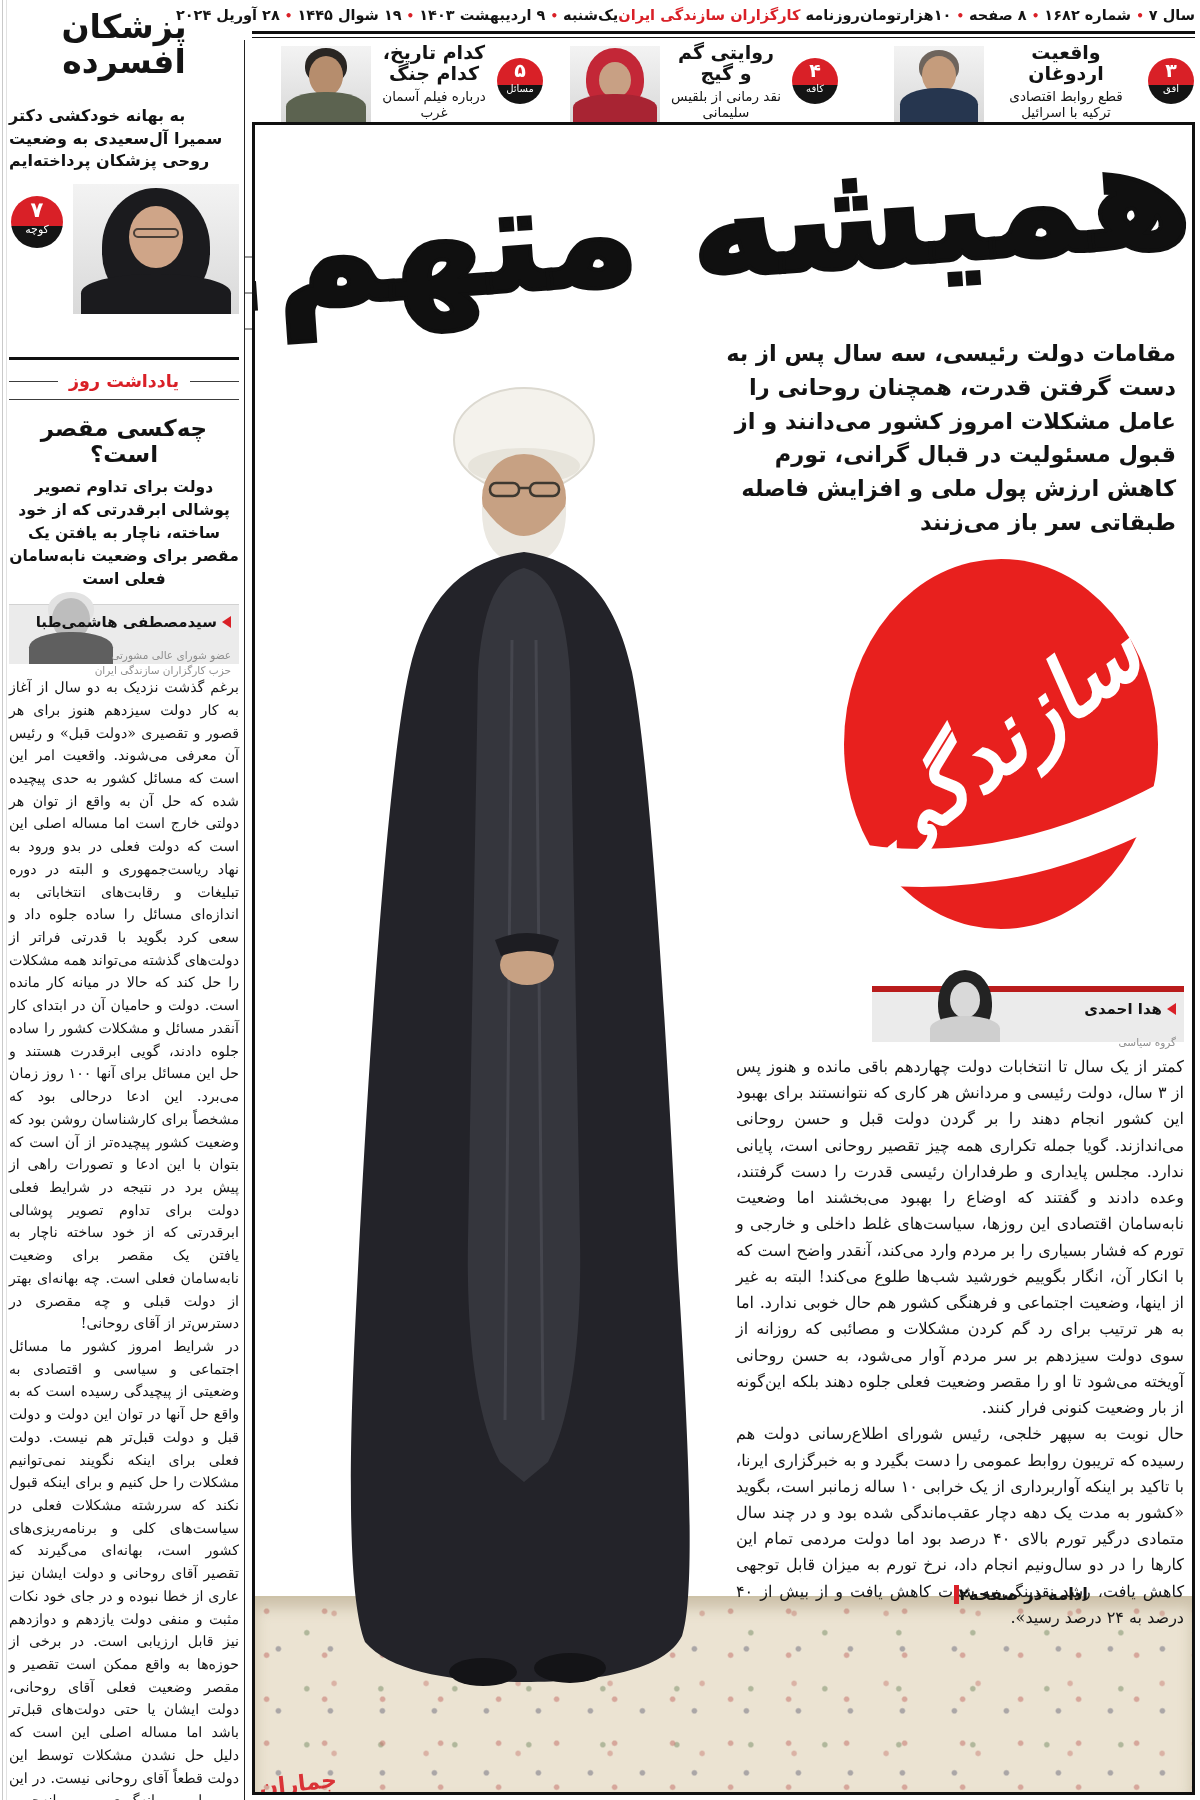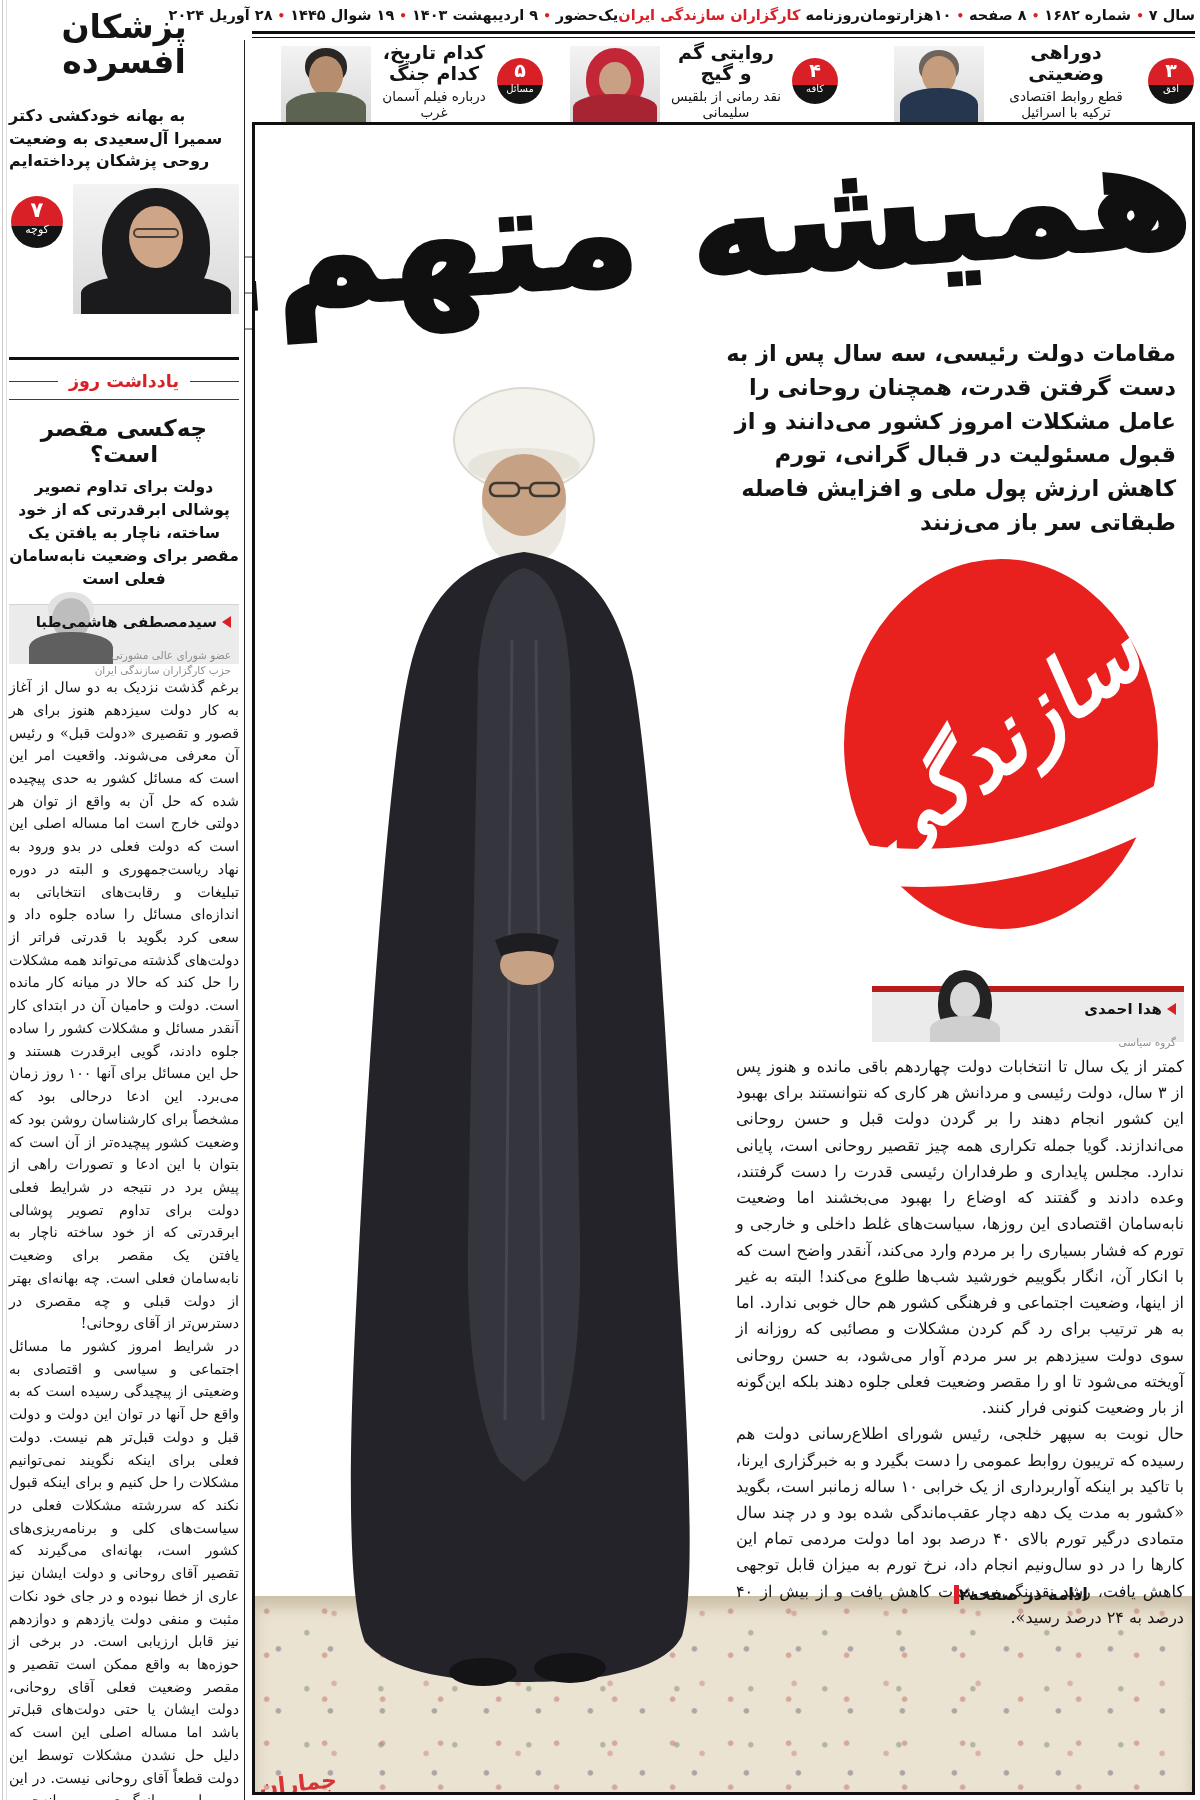--- a/index.html
+++ b/index.html
@@ -133,34 +133,34 @@
 
   <div class="masthead">
     <div class="mast-group mast-issue">
       <span>سال ۷</span><span class="dot">•</span><span>شماره ۱۶۸۲</span><span class="dot">•</span><span>۸ صفحه</span><span class="dot">•</span><span>۱۰هزارتومان</span>
     </div>
     <div class="mast-group mast-name">
       <span>روزنامه</span>
       <span class="red">کارگزاران سازندگی ایران</span>
     </div>
     <div class="mast-group mast-date">
-      <span>یک‌حضور</span><span class="dot">•</span><span>۹ اردیبهشت ۱۴۰۳</span><span class="dot">•</span><span>۱۹ شوال ۱۴۴۵</span><span class="dot">•</span><span>۲۸ آوریل ۲۰۲۴</span>
+      <span>یک‌شنبه</span><span class="dot">•</span><span>۹ اردیبهشت ۱۴۰۳</span><span class="dot">•</span><span>۱۹ شوال ۱۴۴۵</span><span class="dot">•</span><span>۲۸ آوریل ۲۰۲۴</span>
     </div>
   </div>
   <div class="rule-a"></div>
   <div class="rule-b"></div>
   <div class="divider"></div>
 
   <div class="teaser t1">
     <div class="badge">
       <span class="num">۳</span>
       <span class="sec">افق</span>
     </div>
     <div class="t-text">
-      <div class="t-title">دوراهی وضعیتی</div>
+      <div class="t-title">واقعیت اردوغان</div>
       <div class="t-sub">قطع روابط اقتصادی ترکیه با اسرائیل</div>
     </div>
     <div class="t-photo portrait v-suit">
       <div class="hair"></div>
       <div class="head"></div>
       <div class="torso"></div>
     </div>
   </div>
 
   <div class="teaser t2">

